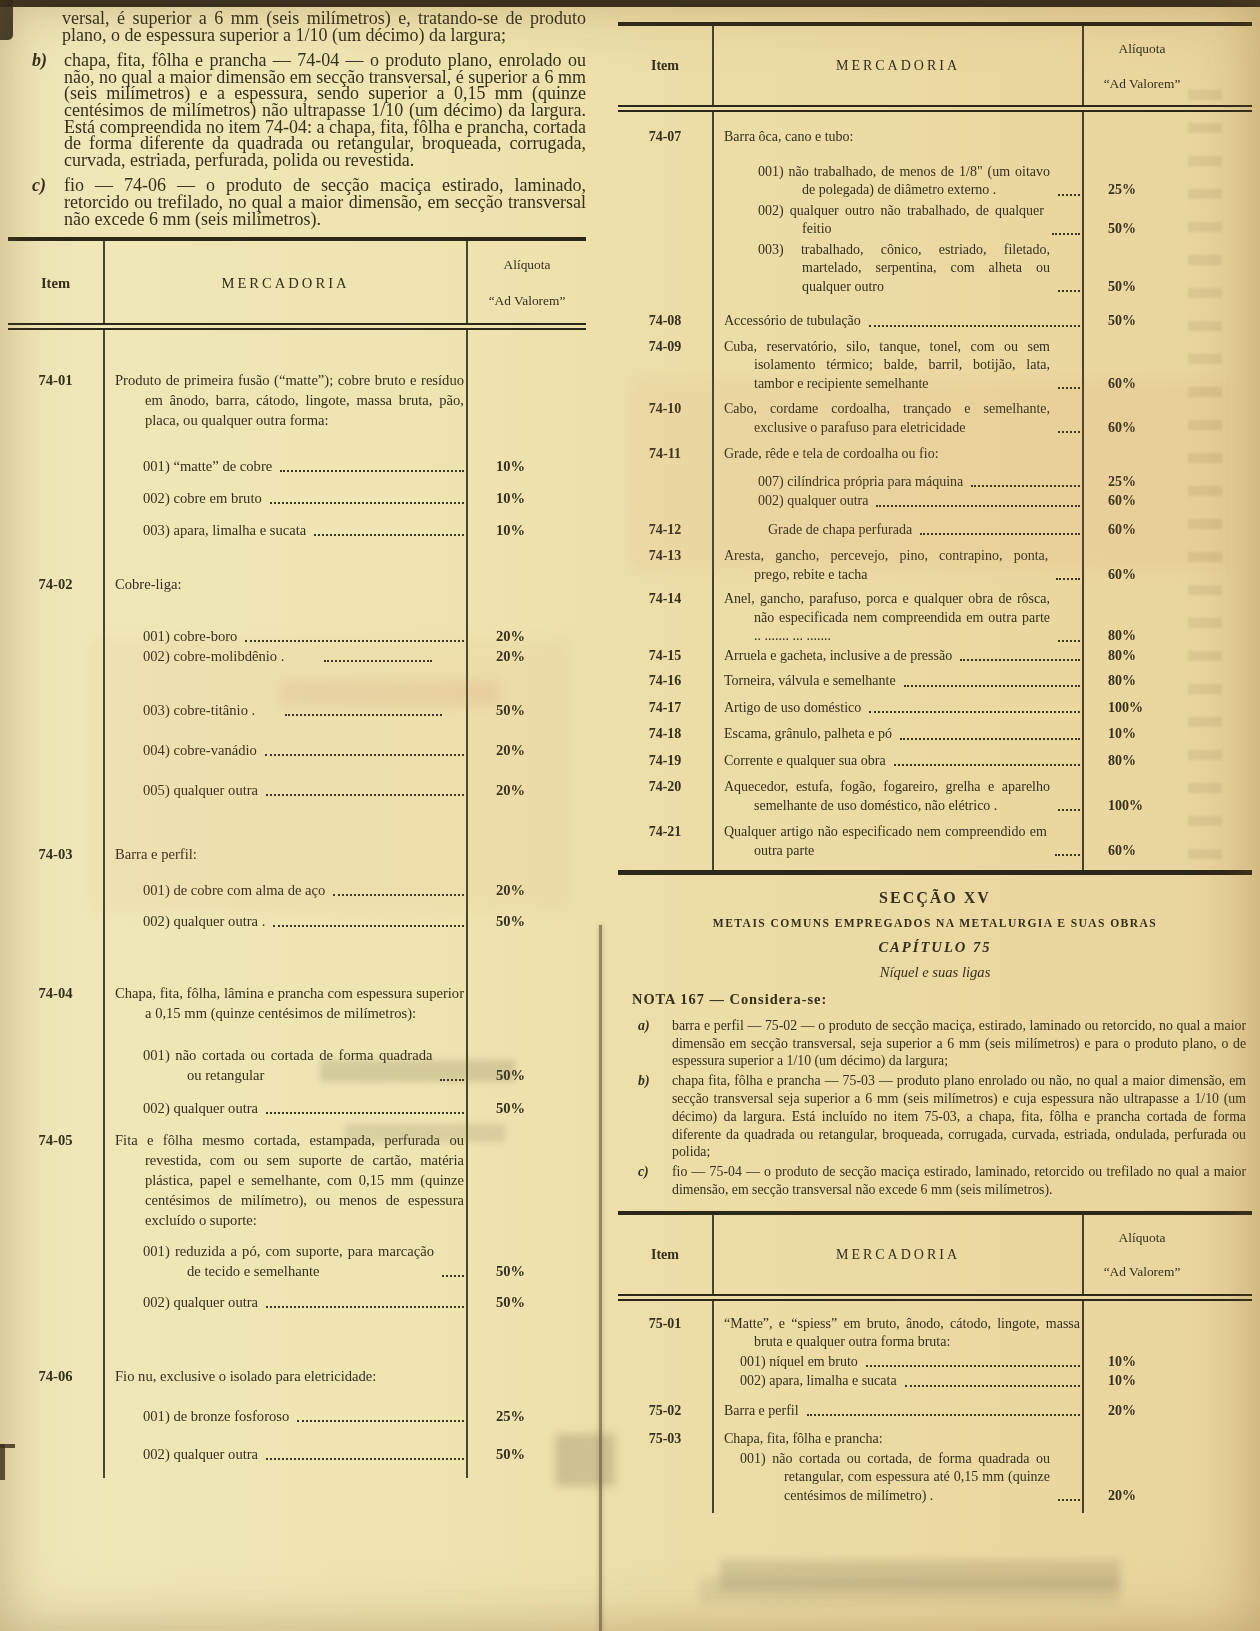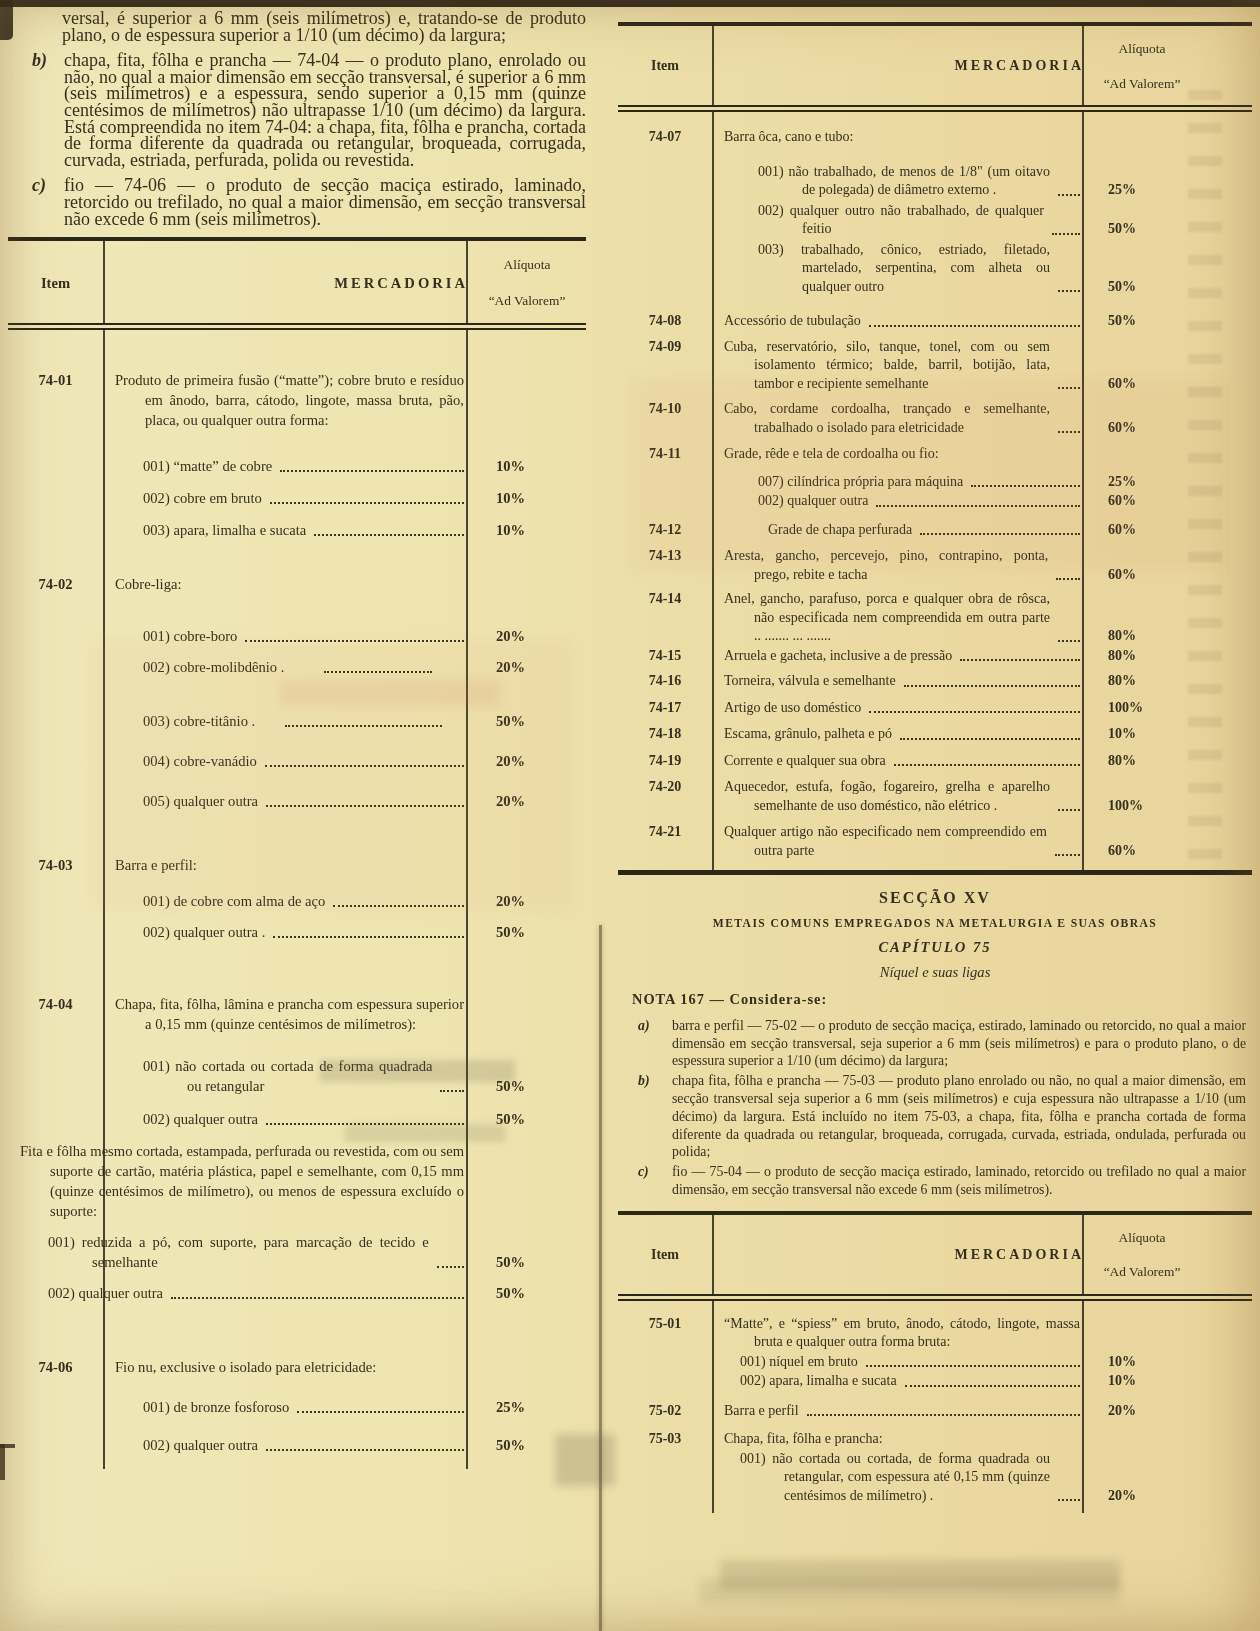--- a/index.html
+++ b/index.html
@@ -25,21 +25,21 @@
   .intro-item .lbl{width:32px;flex:0 0 32px;font-weight:bold;font-style:italic;padding-left:2px;}
   .intro-item p{flex:1;}
   
   .dtable{position:relative;border-top:4px solid #2c2819;}
   .t1{font-size:14.6px;line-height:20px;--itemw:95px;--pctw:118px;--subind:28px;}
   .t2,.t3{font-size:14px;line-height:18.5px;--itemw:94px;--pctw:168px;--subind:34px;}
   .t3{--subind:16px;}
   .t2{border-bottom:5px solid #2c2819;}
   .thead{display:flex;position:relative;padding:14px 0 12px;border-bottom:7px double #2c2819;}
   .h-item{width:var(--itemw);text-align:center;font-weight:bold;align-self:center;}
-  .h-merc{flex:1;text-align:right;font-weight:bold;letter-spacing:3px;align-self:center;}
+  .h-merc{flex:1;text-align:center;font-weight:normal;letter-spacing:3px;align-self:center;}
   .h-aliq{width:var(--pctw);text-align:center;font-size:13.4px;}
   .t2 .h-aliq,.t3 .h-aliq{padding-right:52px;box-sizing:border-box;}
   .h-aliq .a1{margin:0 0 16px;}
   .h-aliq .a2{margin:0;}
   .vrule{position:absolute;top:0;bottom:0;width:2px;background:#2c2819;opacity:.85;}
   .vrule.l{left:var(--itemw);}
   .vrule.r{right:var(--pctw);}
   .trow{display:flex;position:relative;}
   .c-item{width:var(--itemw);flex:0 0 var(--itemw);text-align:center;font-weight:bold;}
   .c-body{flex:1;min-width:0;padding-left:12px;}
@@ -141,21 +141,21 @@
           <div class="c-item">74-02</div>
           <div class="c-body">
             <div class="line">
               <div class="txt desc nopct">Cobre-liga:</div>
             </div>
             <div class="line" style="margin-top: 32px;">
               <div class="txt sub">001) cobre-boro</div>
               <div class="leader"></div>
               <div class="pct">20%</div>
             </div>
-            <div class="line" style="margin-top: 11px; gap: 32px;">
+            <div class="line" style=" gap: 32px;">
               <div class="txt sub">002) cobre-molibdênio .</div>
               <div class="leader"></div>
               <div class="pct">20%</div>
             </div>
             <div class="line" style="margin-top: 34px; gap: 22px;">
               <div class="txt sub">003) cobre-titânio .</div>
               <div class="leader"></div>
               <div class="pct">50%</div>
             </div>
             <div class="line" style="margin-top: 20px;">
@@ -206,20 +206,21 @@
             <div class="line" style="margin-top: 13px;">
               <div class="txt sub">002) qualquer outra</div>
               <div class="leader"></div>
               <div class="pct">50%</div>
             </div>
           </div>
           <div class="vrule l"></div>
           <div class="vrule r"></div>
         </div>
         <div class="trow" style="padding-top: 6px; padding-bottom: 22px;">
+          <div class="c-item">74-05</div>
           <div class="c-body">
             <div class="line">
               <div class="txt desc nopct">Fita e fôlha mesmo cortada, estampada, perfurada ou revestida, com ou sem suporte de cartão, matéria plástica, papel e semelhante, com 0,15 mm (quinze centésimos de milímetro), ou menos de espessura excluído o suporte:</div>
             </div>
             <div class="line" style="margin-top: 11px;">
               <div class="txt sub">001) reduzida a pó, com suporte, para marcação de tecido e semelhante</div>
               <div class="leader"></div>
               <div class="pct">50%</div>
             </div>
             <div class="line" style="margin-top: 11px;">
@@ -314,21 +315,21 @@
               <div class="pct">60%</div>
             </div>
           </div>
           <div class="vrule l"></div>
           <div class="vrule r"></div>
         </div>
         <div class="trow" style="padding-top: 5px; padding-bottom: 2px;">
           <div class="c-item">74-10</div>
           <div class="c-body">
             <div class="line">
-              <div class="txt desc">Cabo, cordame cordoalha, trançado e semelhante, trabalhado o isolado para eletricidade</div>
+              <div class="txt desc">Cabo, cordame cordoalha, trançado e semelhante, exclusive o parafuso para eletricidade</div>
               <div class="leader"></div>
               <div class="pct">60%</div>
             </div>
           </div>
           <div class="vrule l"></div>
           <div class="vrule r"></div>
         </div>
         <div class="trow" style="padding-top: 6px; padding-bottom: 3px;">
           <div class="c-item">74-11</div>
           <div class="c-body">

